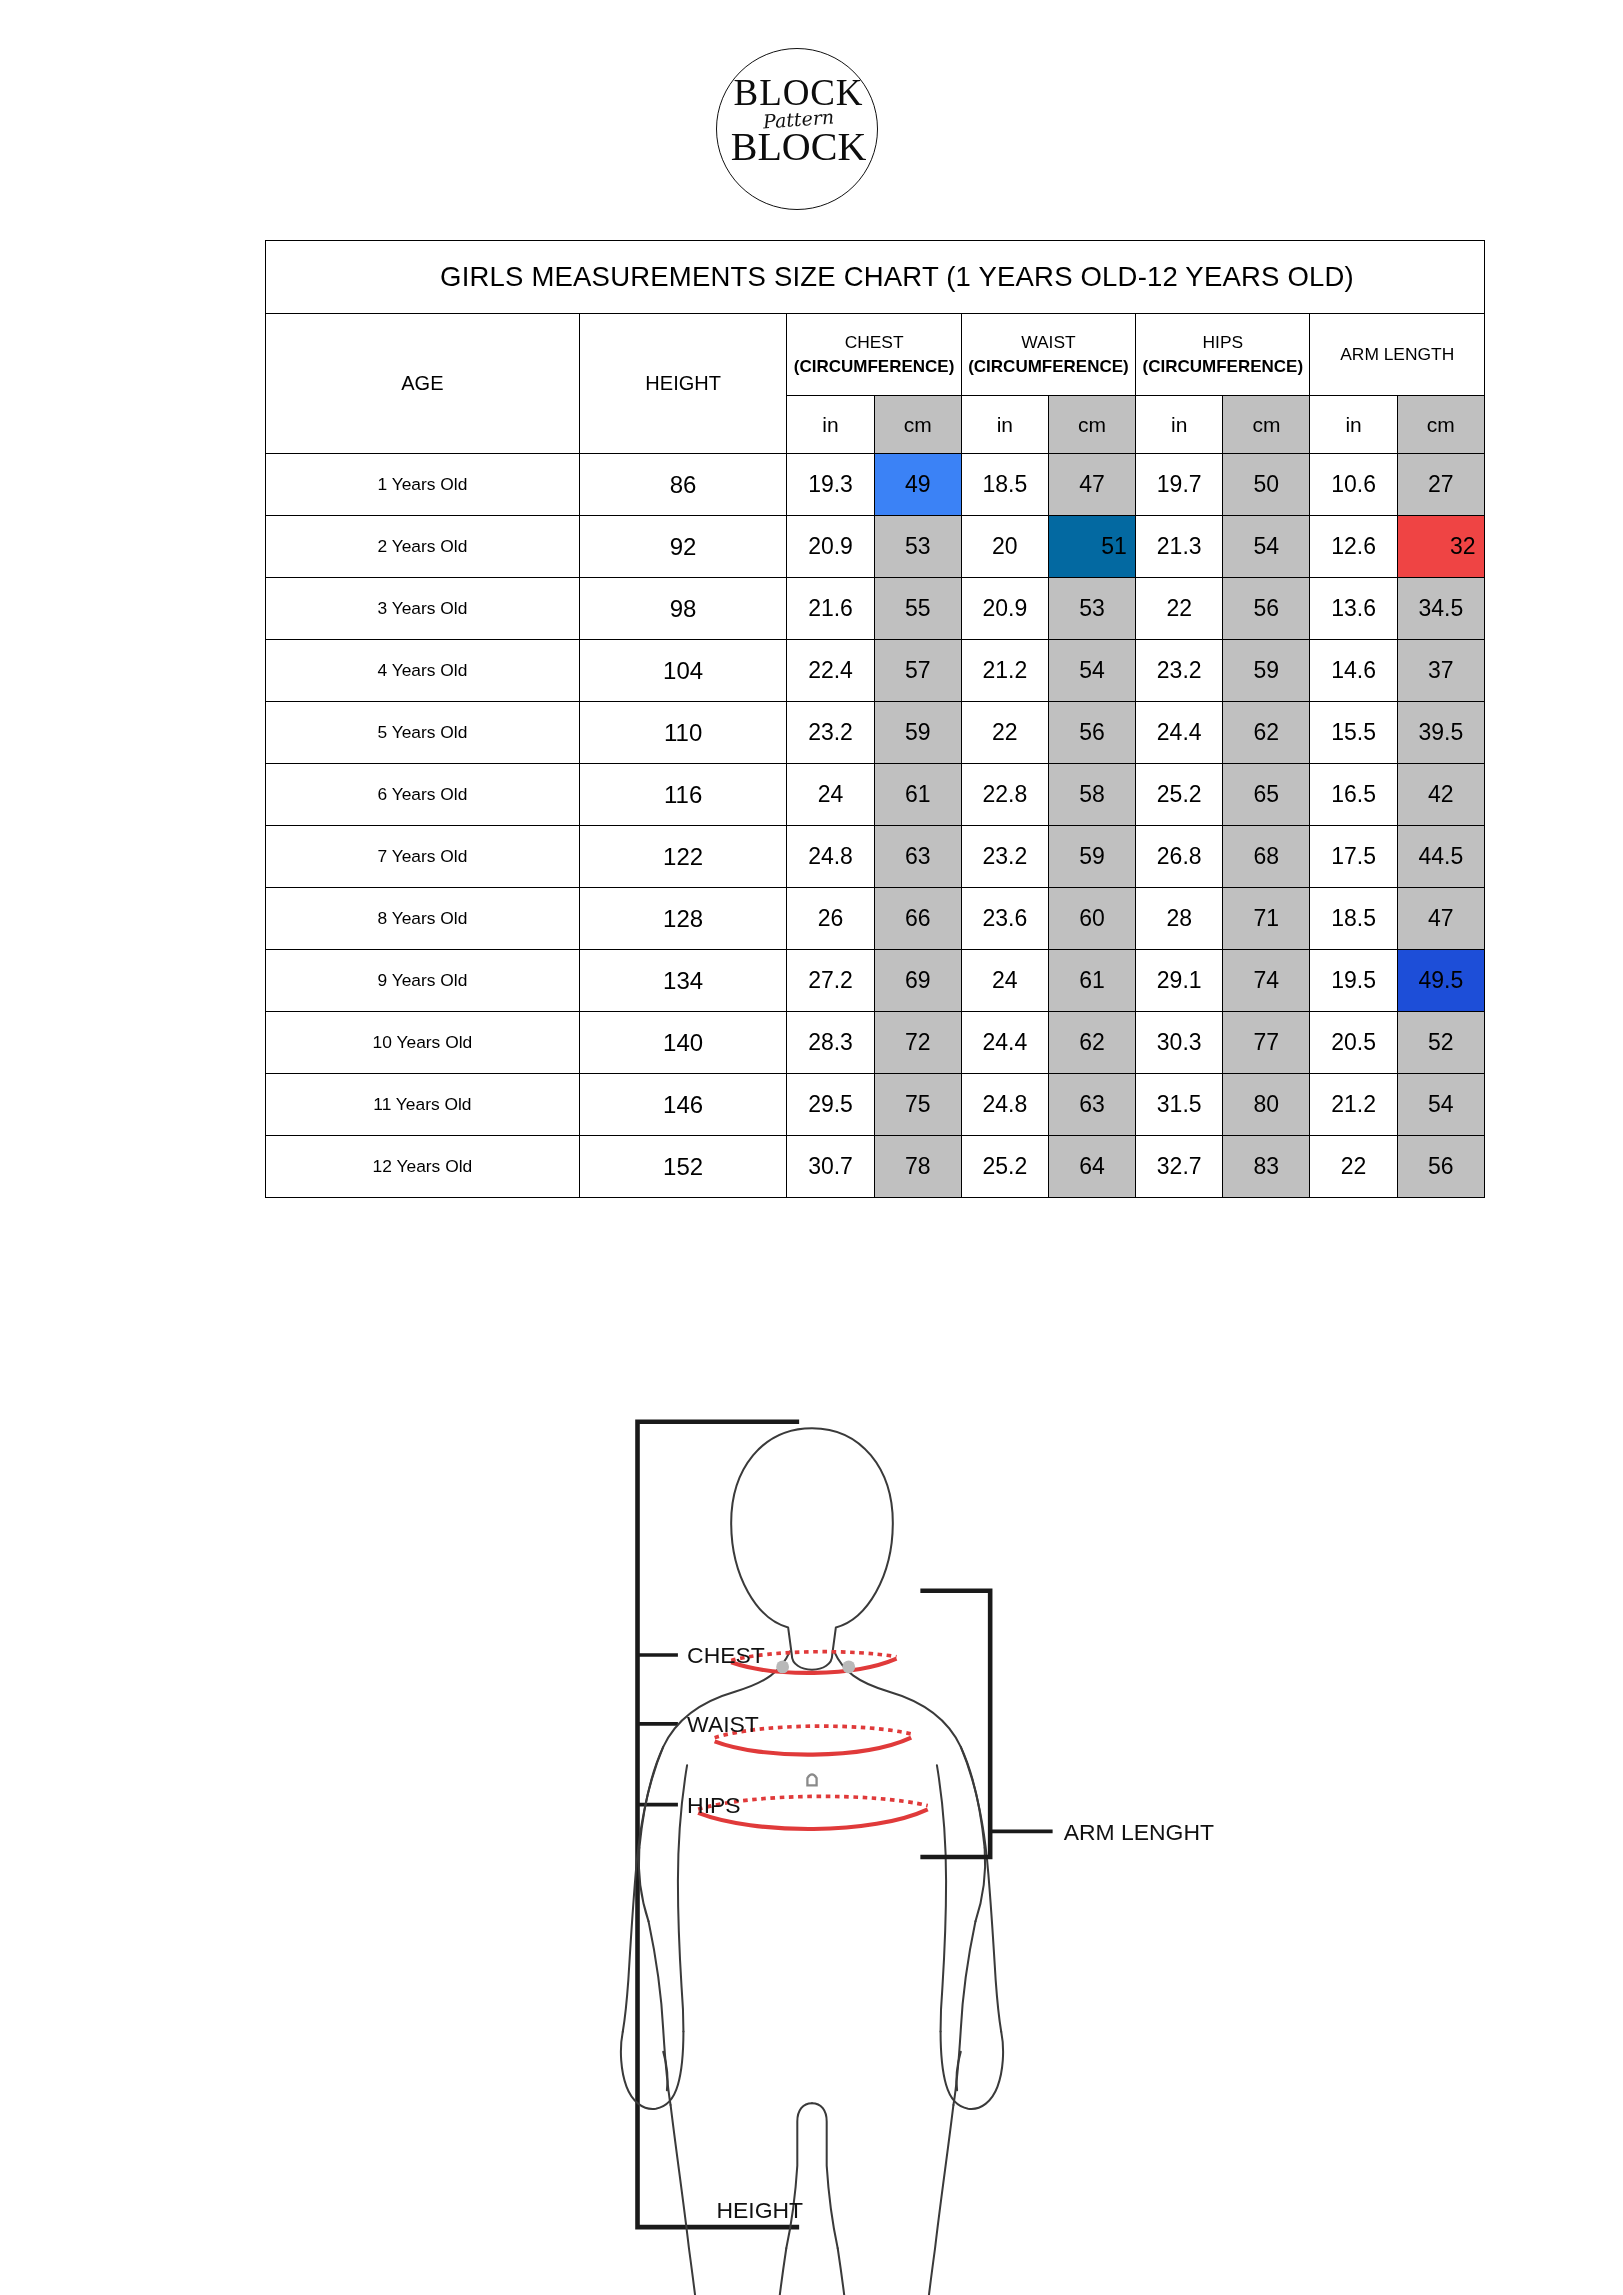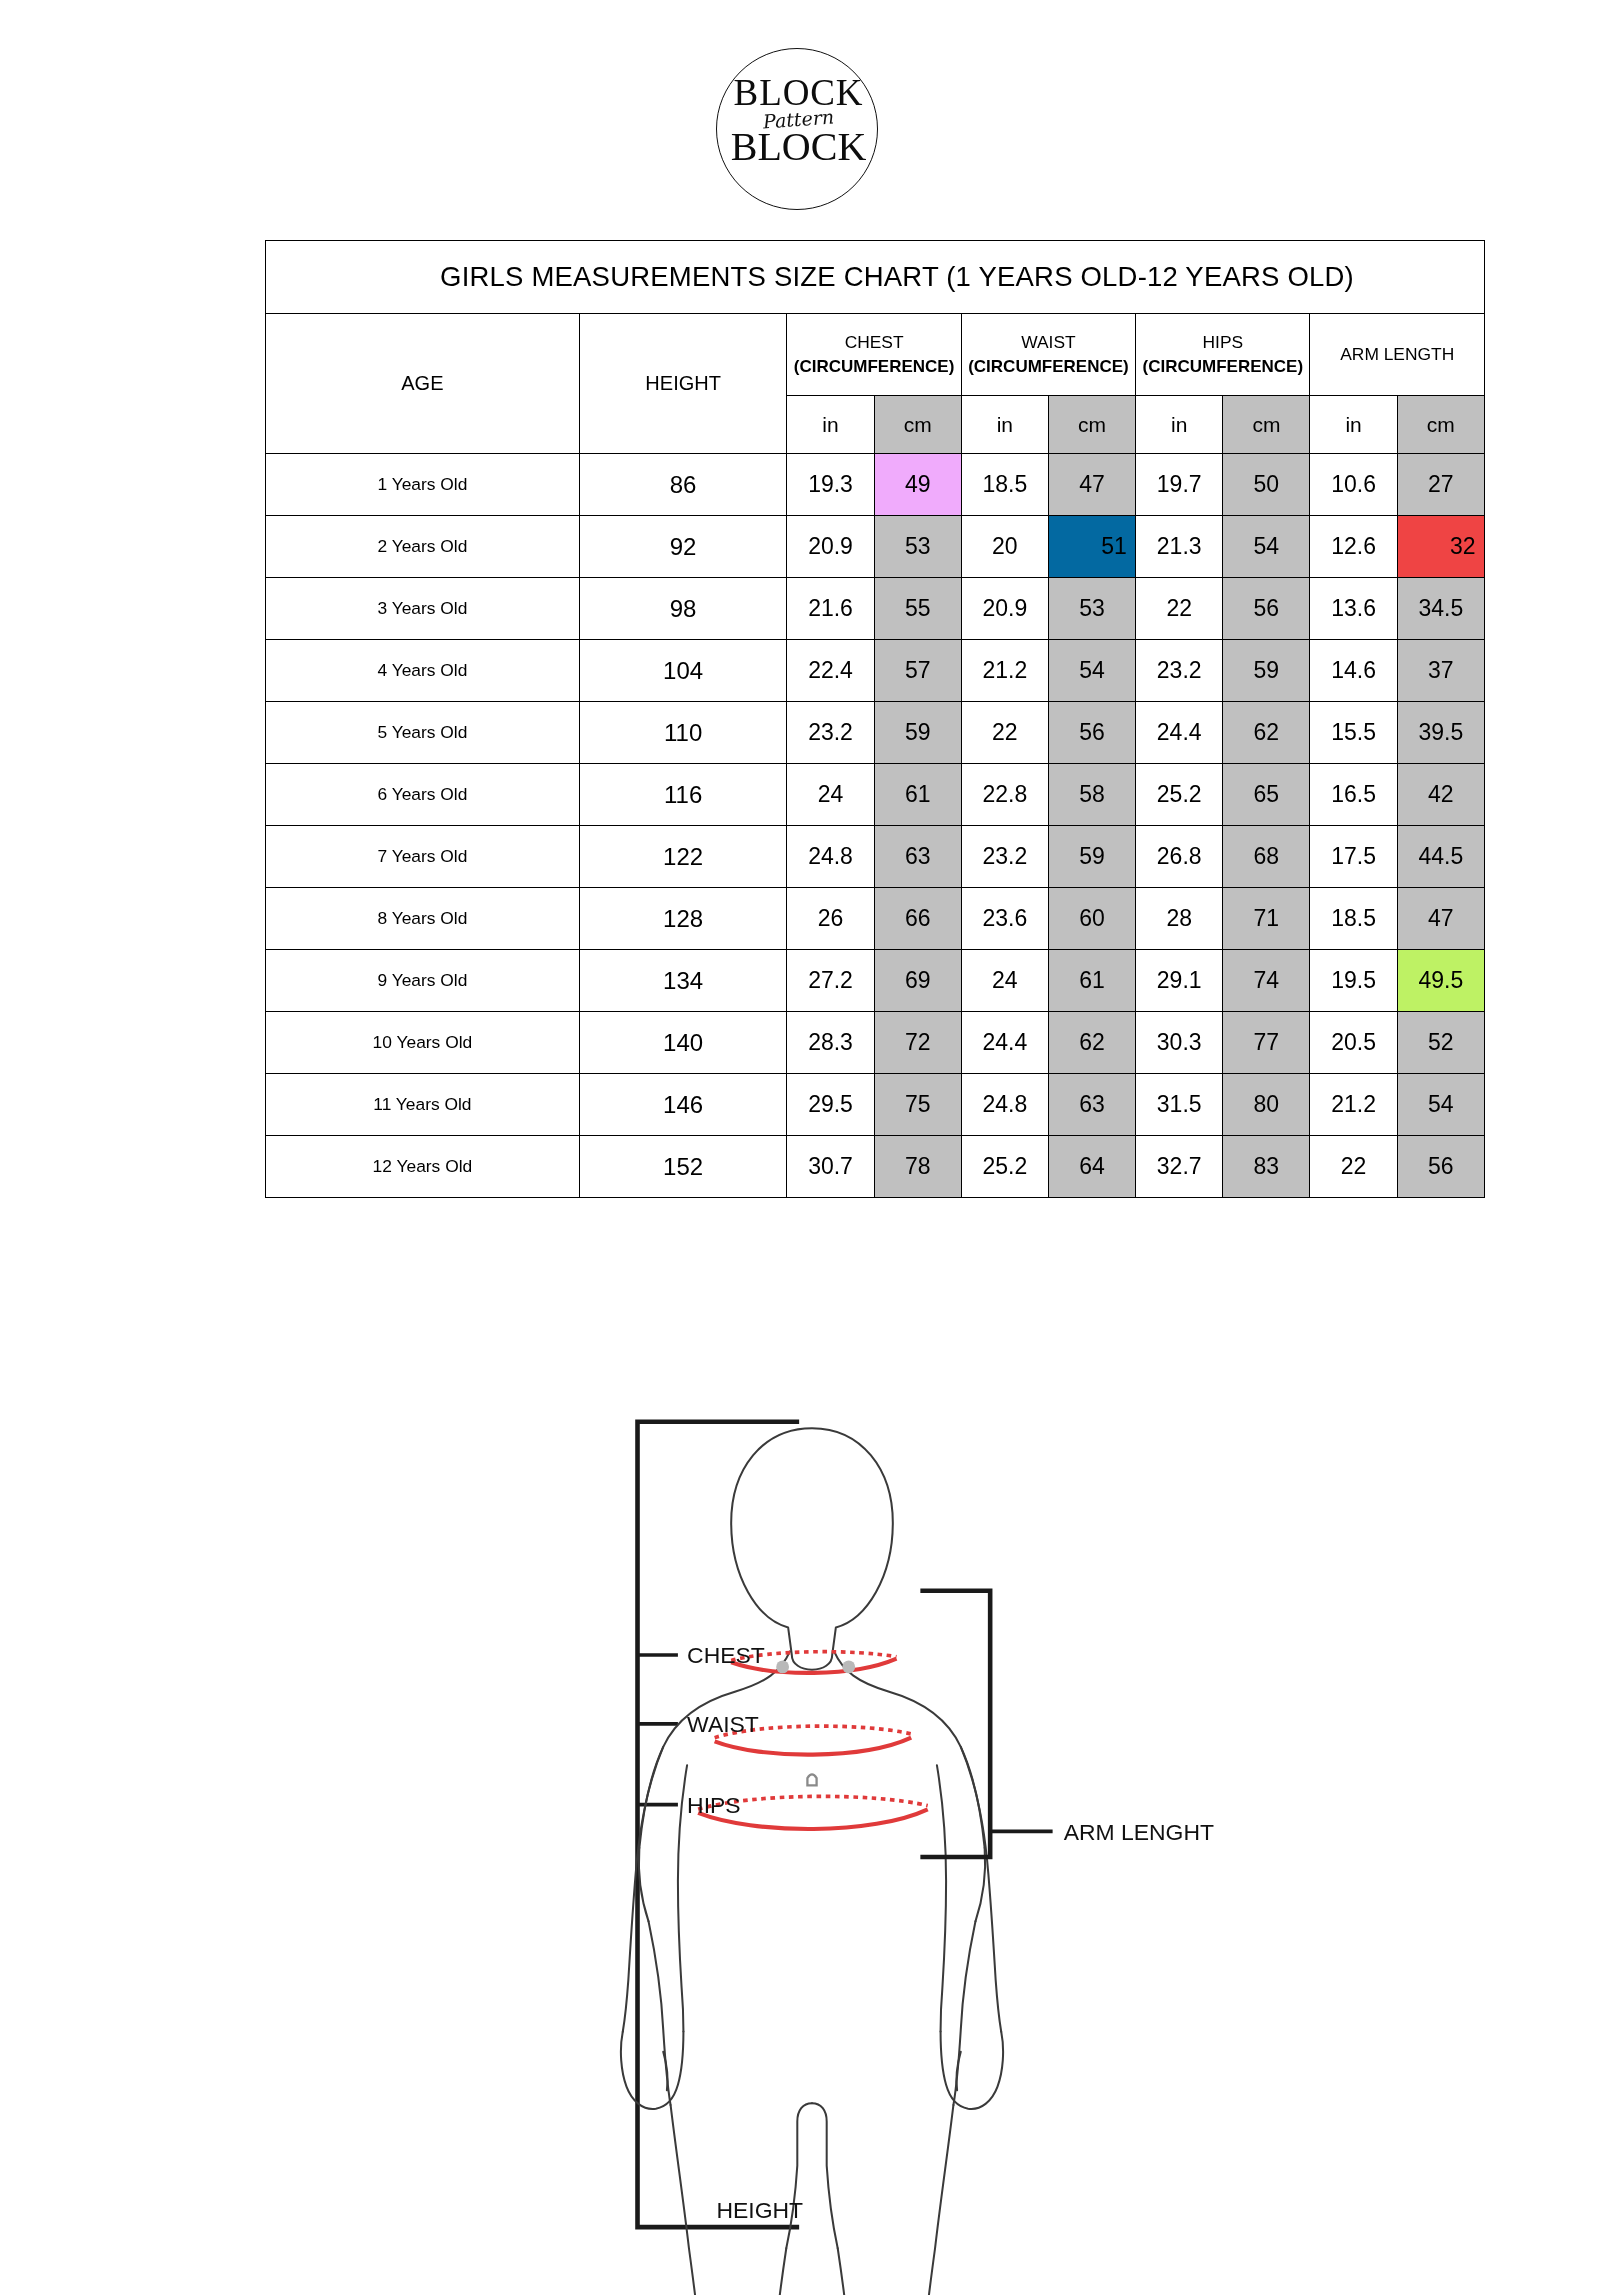--- a/index.html
+++ b/index.html
@@ -212,21 +212,21 @@
         <td class="hdr-unit">in</td>
         <td class="hdr-unit gray" style="background: rgb(192, 192, 192);">cm</td>
         <td class="hdr-unit">in</td>
         <td class="hdr-unit gray" style="background: rgb(192, 192, 192);">cm</td>
       </tr>
 
     <tr class="datarow">
           <td class="age-cell">1 Years Old</td>
           <td class="height-cell">86</td>
           <td class="val">19.3</td>
-          <td class="val gray" style="background: #f0abfc;">49</td>
+          <td class="val gray" style="background: #3b82f6;">49</td>
           <td class="val">18.5</td>
           <td class="val gray" style="background: rgb(192, 192, 192);">47</td>
           <td class="val">19.7</td>
           <td class="val gray" style="background: rgb(192, 192, 192);">50</td>
           <td class="val">10.6</td>
           <td class="val gray" style="background: rgb(192, 192, 192);">27</td>
         </tr>
         <tr class="datarow">
           <td class="age-cell">2 Years Old</td>
           <td class="height-cell">92</td>
@@ -314,21 +314,21 @@
         <tr class="datarow">
           <td class="age-cell">9 Years Old</td>
           <td class="height-cell">134</td>
           <td class="val">27.2</td>
           <td class="val gray" style="background: rgb(192, 192, 192);">69</td>
           <td class="val">24</td>
           <td class="val gray" style="background: rgb(192, 192, 192);">61</td>
           <td class="val">29.1</td>
           <td class="val gray" style="background: rgb(192, 192, 192);">74</td>
           <td class="val">19.5</td>
-          <td class="val gray" style="background: #bef264;">49.5</td>
+          <td class="val gray" style="background: #1d4ed8;">49.5</td>
         </tr>
         <tr class="datarow">
           <td class="age-cell">10 Years Old</td>
           <td class="height-cell">140</td>
           <td class="val">28.3</td>
           <td class="val gray" style="background: rgb(192, 192, 192);">72</td>
           <td class="val">24.4</td>
           <td class="val gray" style="background: rgb(192, 192, 192);">62</td>
           <td class="val">30.3</td>
           <td class="val gray" style="background: rgb(192, 192, 192);">77</td>

